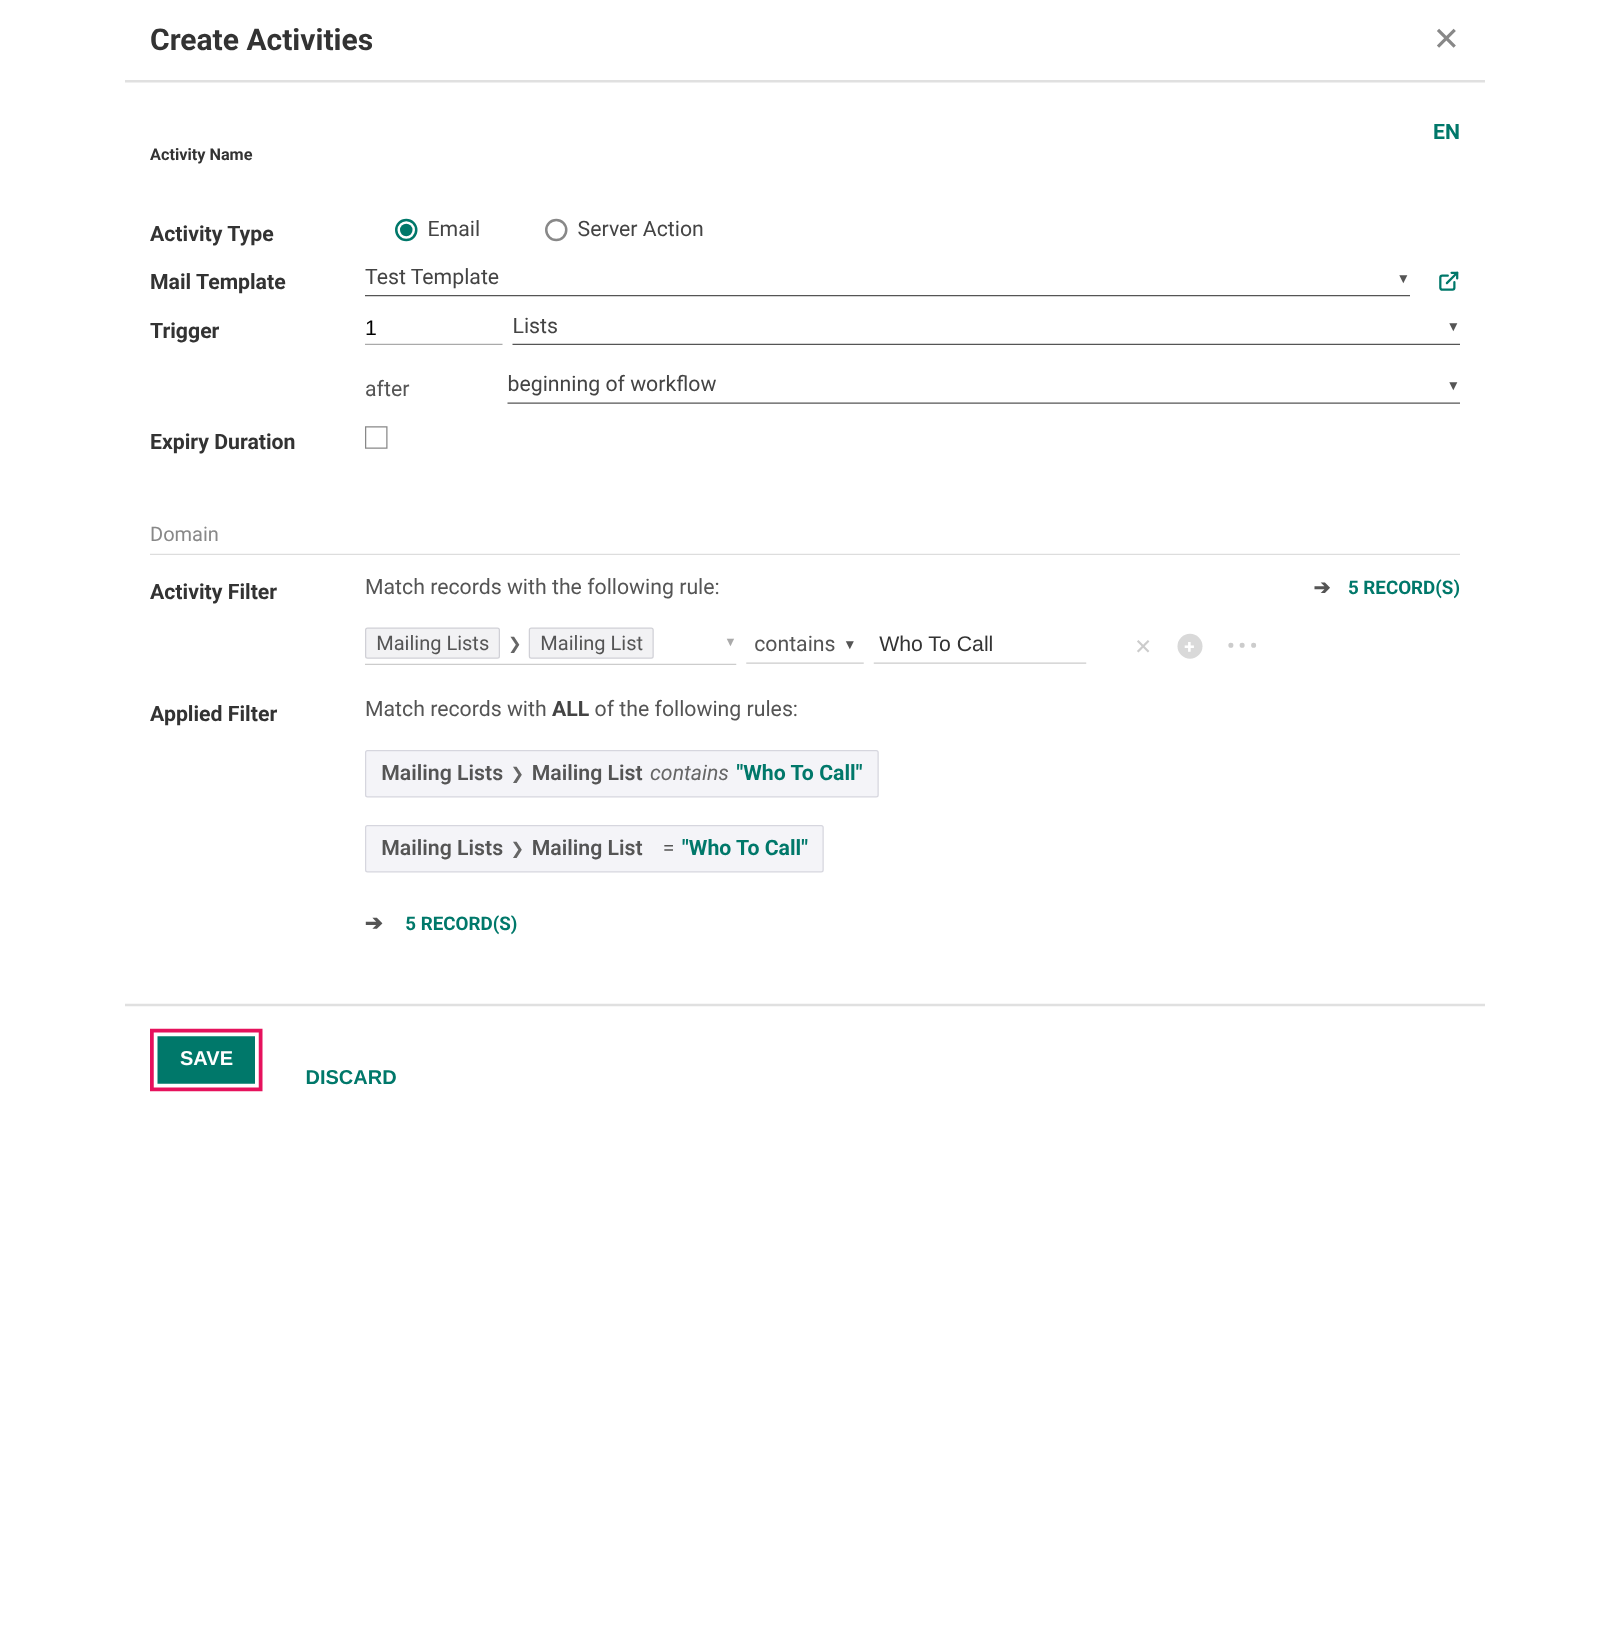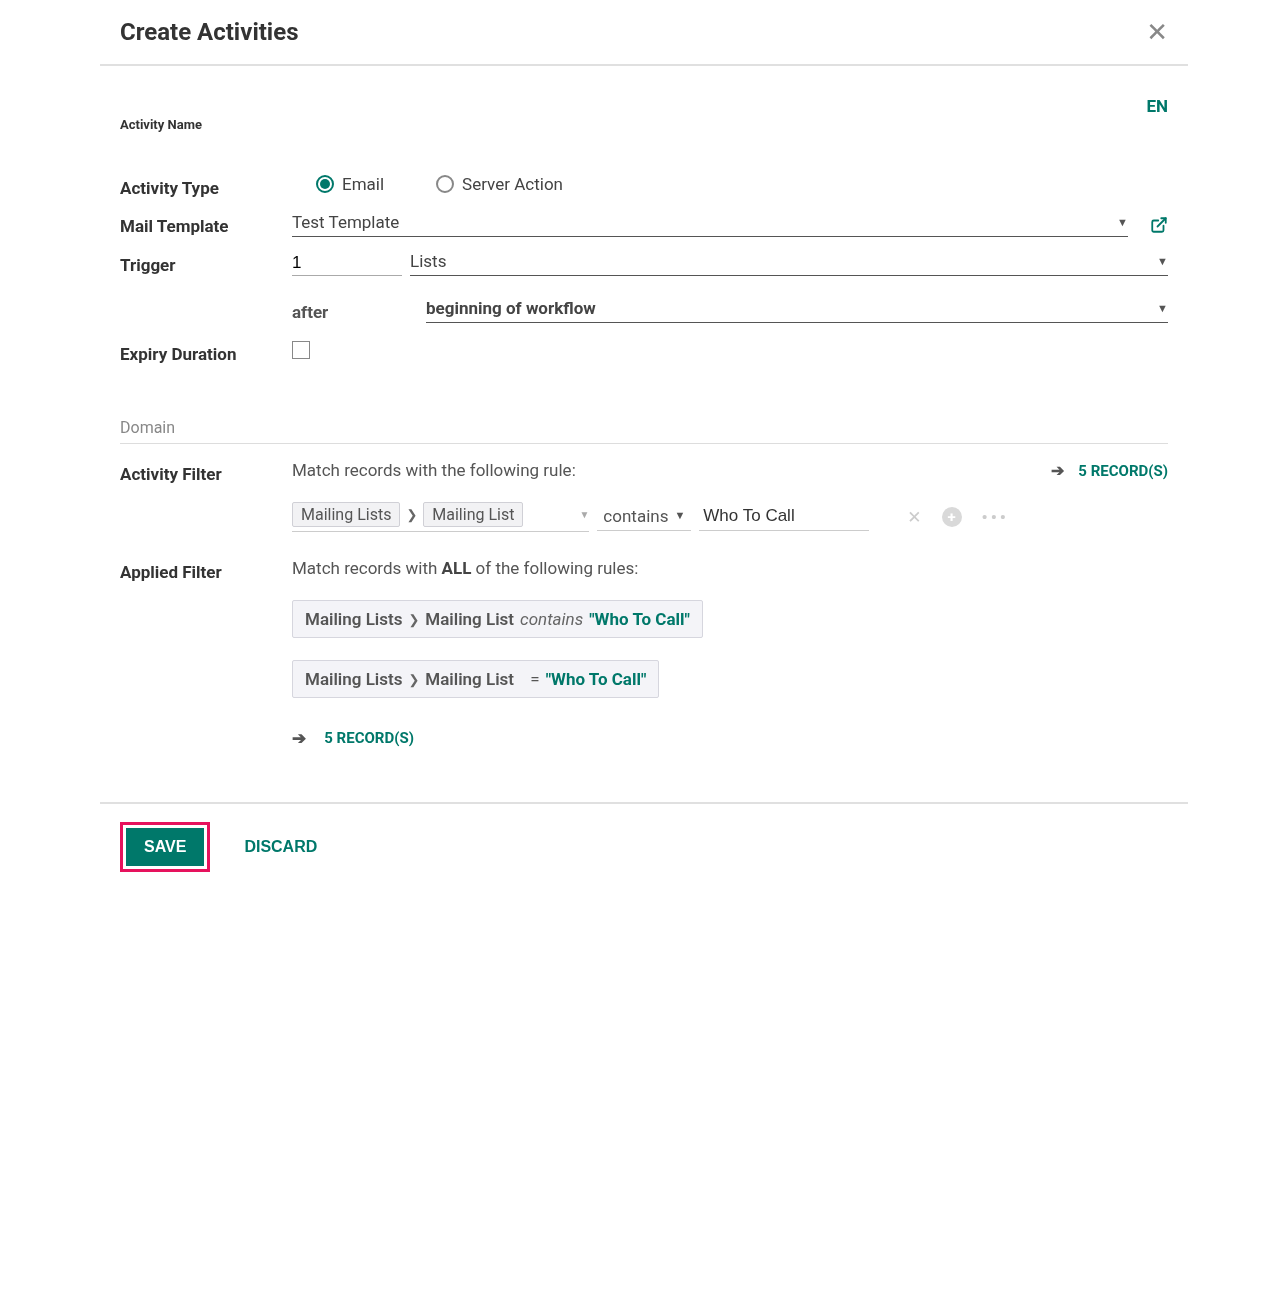--- a/index.html
+++ b/index.html
@@ -147,24 +147,23 @@
     border-bottom: 1px solid #aaa;
     font-size: 17px;
     padding: 2px 0;
     outline: none;
   }
   .trigger-unit {
     flex: 1;
   }
   .trigger-row2 {
     display: flex;
-    gap: 24px;
+    gap: 4px;
     margin-top: 14px;
     width: 100%;
-    font-weight: bold;
   }
   .after-text {
     width: 110px;
     font-size: 17px;
     color: #555;
     padding-top: 4px;
   }
   .checkbox-empty {
     width: 18px;
     height: 18px;
@@ -306,21 +305,21 @@
     margin-top: 22px;
     cursor: pointer;
   }
   .records-row-bottom .arrow { color: #555; font-weight: bold; }
   .records-row-bottom .count { color: #00786a; font-weight: 700; font-size: 15px; }
   .modal-footer {
     border-top: 2px solid #e0e0e0;
     padding: 18px 20px;
     display: flex;
     gap: 28px;
-    align-items: center;
+    align-items: flex-end;
   }
   .save-highlight {
     border: 3px solid #e6125d;
     padding: 3px;
     display: inline-block;
   }
   .btn-save {
     background: #00786a;
     color: #fff;
     font-weight: 700;
@@ -416,21 +415,21 @@
       </div>
     </div>
 
     <div class="section-hr">
       <div class="section-title">Domain</div>
     </div>
 
     <div class="form-row">
       <div class="form-label">Activity Filter</div>
       <div class="form-value" style="flex-direction:column; align-items:stretch;">
-        <div style="display:flex; justify-content:space-between; align-items:flex-end;">
+        <div style="display:flex; justify-content:space-between; align-items:flex-start;">
           <div class="filter-desc">Match records with the following rule:</div>
           <div class="records-link">
             <span class="arrow">➔</span>
             <span class="count">5 RECORD(S)</span>
           </div>
         </div>
         <div class="rule-row">
           <div class="rule-field-select">
             <span class="token">Mailing Lists</span>
             <span class="chev-sep">❯</span>

